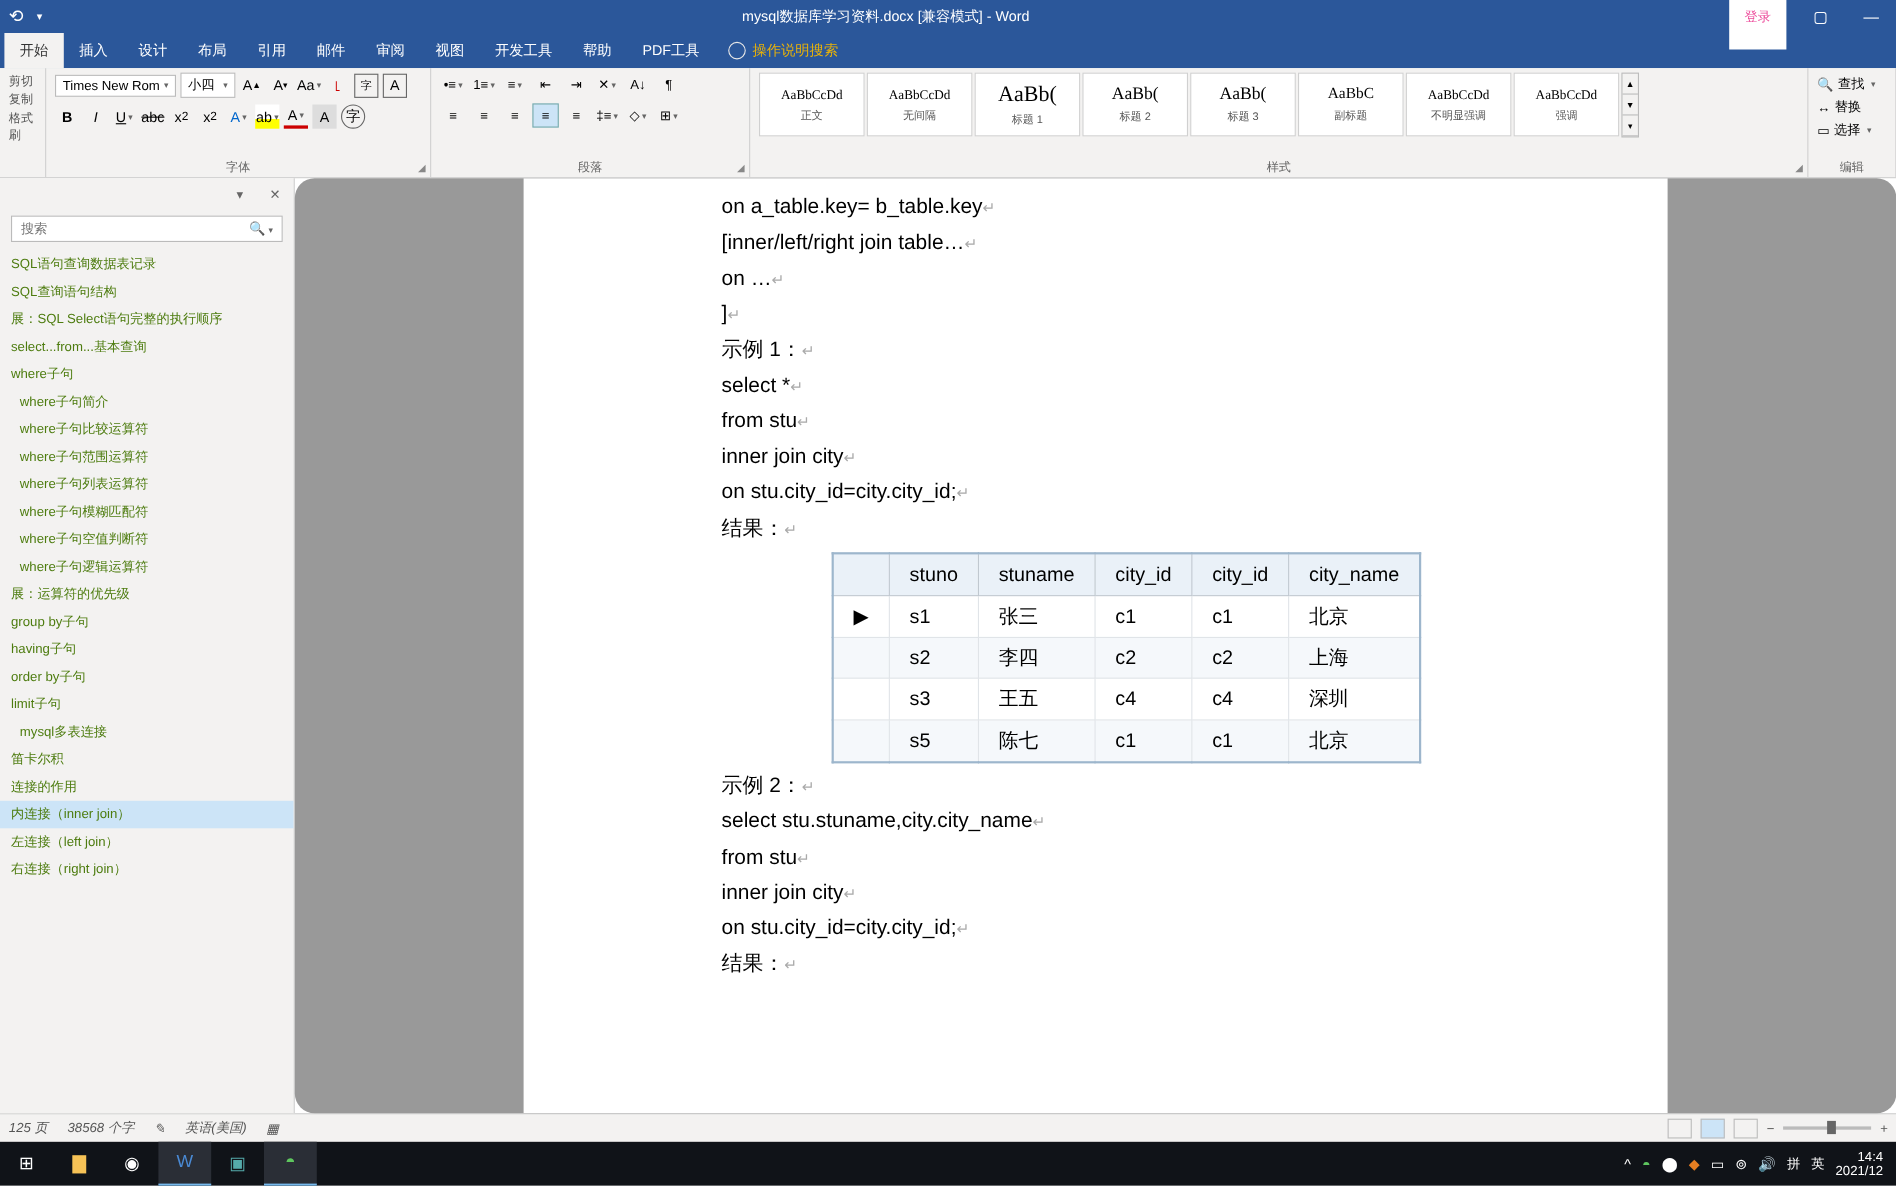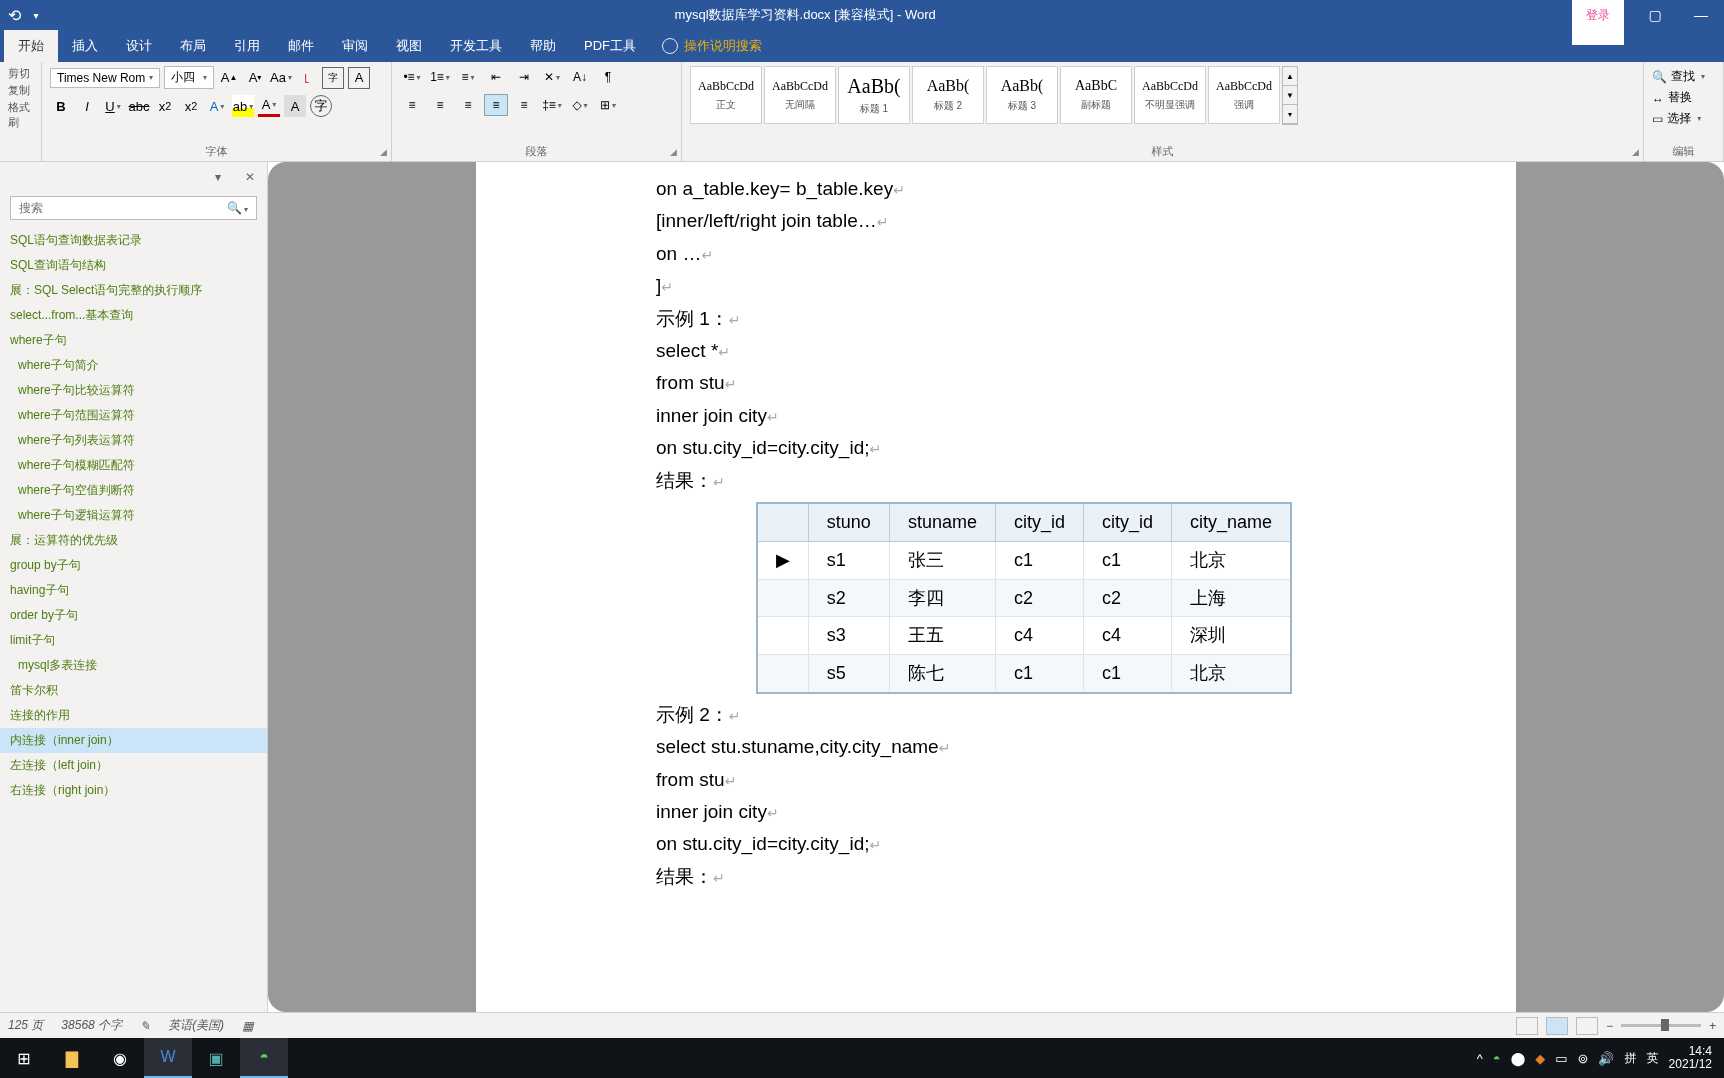--- a/index.html
+++ b/index.html
@@ -35,21 +35,21 @@
 .font-size { border: 1px solid #bbb; background: #fff; padding: 2px 6px; width: 50px; font-size: 12px; display: flex; justify-content: space-between; align-items: center; }
 .font-btn { width: 22px; height: 22px; display: flex; align-items: center; justify-content: center; font-size: 13px; }
 .font-row2 { display: flex; gap: 4px; align-items: center; }
 
 .para-group { width: 290px; }
 .para-row { display: flex; gap: 4px; align-items: center; margin-bottom: 6px; }
 .para-btn { width: 24px; height: 22px; display: flex; align-items: center; justify-content: center; font-size: 12px; border: 1px solid transparent; }
 
 .styles-group { flex: 1; }
 .styles-gallery { display: flex; gap: 2px; }
-.style-item { border: 1px solid #d0d0d0; background: #fff; width: 72px; height: 58px; display: flex; flex-direction: column; align-items: center; justify-content: center; font-size: 10px; }
+.style-item { border: 1px solid #d0d0d0; background: #fff; width: 96px; height: 58px; display: flex; flex-direction: column; align-items: center; justify-content: center; font-size: 10px; }
 .style-preview { font-family: "Times New Roman", serif; margin-bottom: 4px; }
 .style-name { color: #555; }
 .style-scroll { display: flex; flex-direction: column; border: 1px solid #bbb; width: 16px; }
 .style-scroll-btn { height: 19px; display: flex; align-items: center; justify-content: center; font-size: 8px; border-bottom: 1px solid #bbb; }
 
 .editing-group { width: 80px; }
 .edit-item { display: flex; align-items: center; gap: 4px; font-size: 12px; padding: 2px 0; }
 
 
 .main { display: flex; height: calc(1078px - 30px - 32px - 100px - 26px - 40px); }

